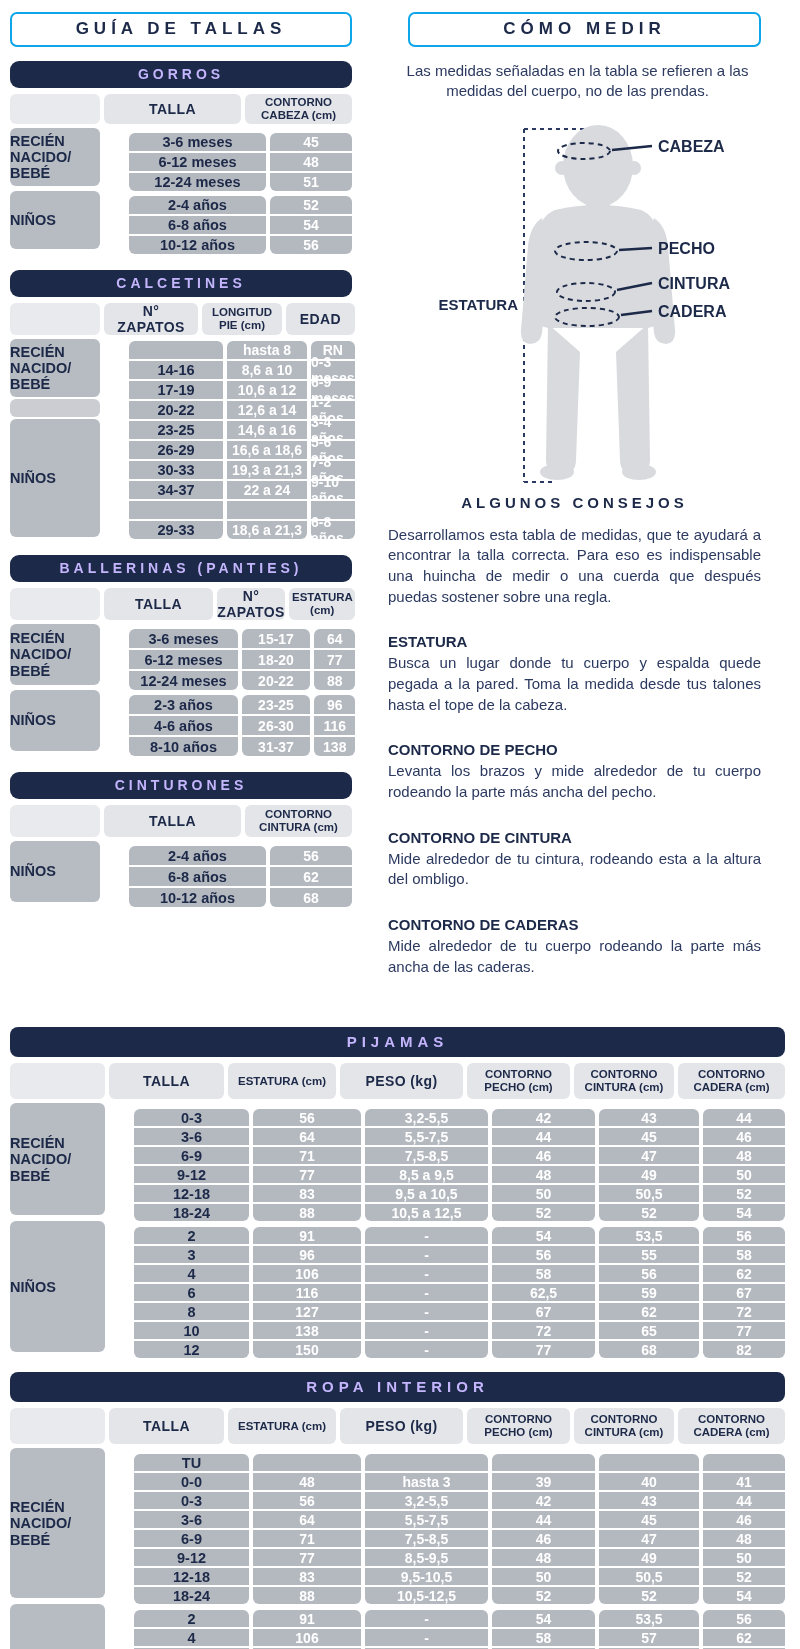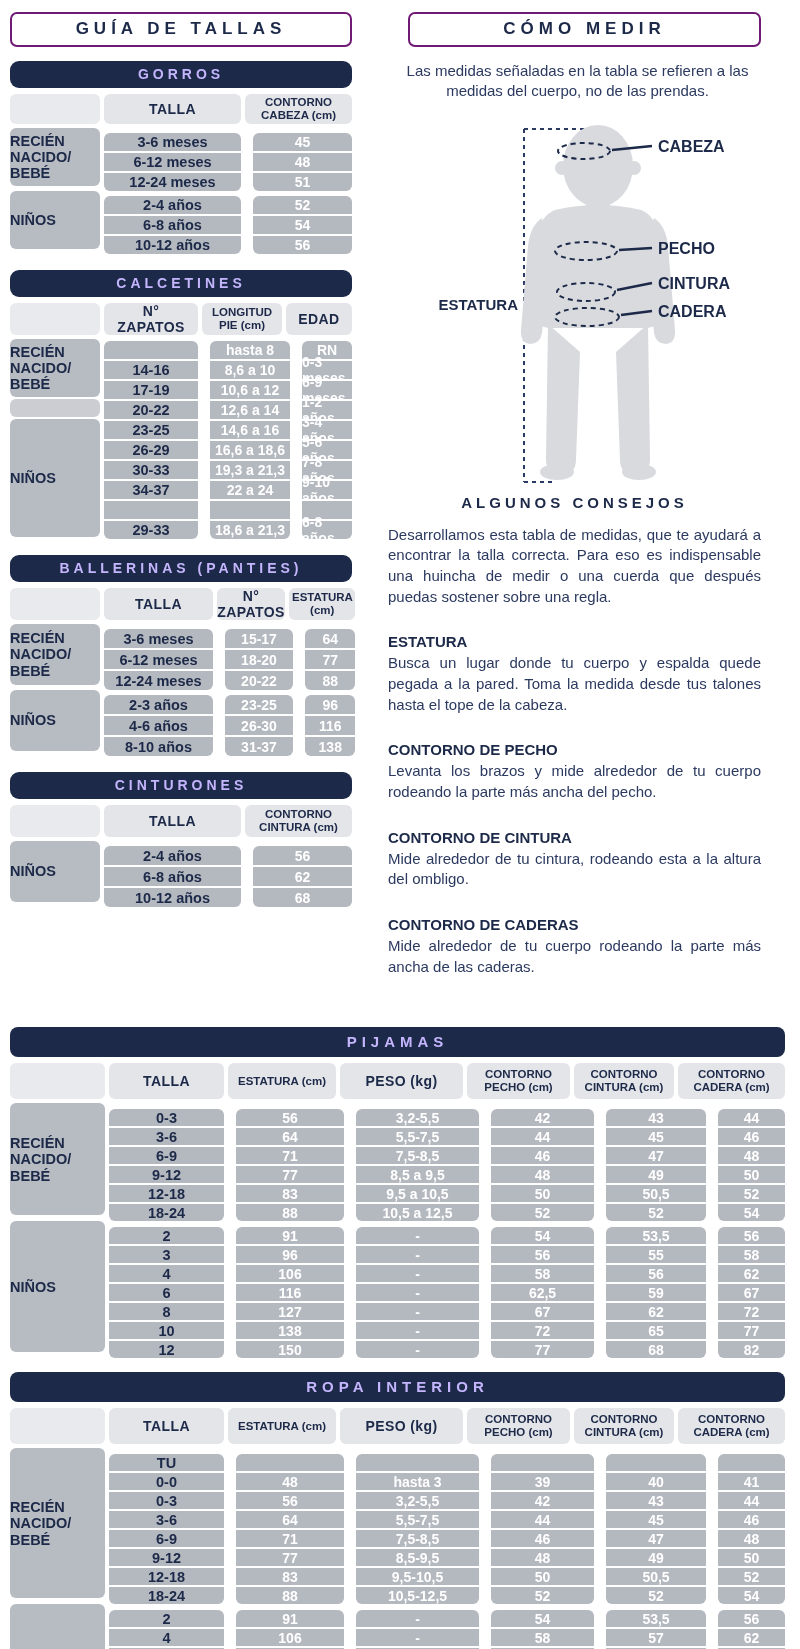--- a/index.html
+++ b/index.html
@@ -1,21 +1,21 @@
 <!DOCTYPE html>
 <html><head>
 <meta charset="utf-8">
 <title>Guía de Tallas</title>
 <style>
   html,body{margin:0;padding:0;background:#fff;}
   body{width:800px;font-family:"Liberation Sans",sans-serif;color:#2c3a60;}
   .wrap{padding:12px 15px 30px 10px;box-sizing:border-box;}
   .top{display:grid;grid-template-columns:342px 1fr;column-gap:36px;}
 
-  .titlebox{border:2px solid #701a75;border-radius:7px;text-align:center;padding:5px 0 6px;
+  .titlebox{border:2px solid #0ea5e9;border-radius:7px;text-align:center;padding:5px 0 6px;
     font-weight:bold;font-size:17px;letter-spacing:5px;color:#1c2948;margin-bottom:14px;}
   .tb-right{margin-left:20px;}
 
   section{margin-bottom:16px;}
   .band{background:#1c2948;color:#c4b5fd;border-radius:9px;text-align:center;font-weight:bold;
     font-size:14px;letter-spacing:4px;padding:5px 0 6px;margin-bottom:6px;}
   .wide{margin-top:24px;margin-bottom:0;}
   .wide + .wide{margin-top:14px;}
   .wide .band{font-size:15px;letter-spacing:5px;padding:6px 12px 7px;border-radius:8px;}
 
@@ -26,21 +26,21 @@
     line-height:1.12;display:flex;align-items:center;box-sizing:border-box;
     margin-top:var(--gg,5px);flex:none;}
   .lbl:nth-of-type(2){margin-top:0;}
   .lbl.lightband{background:#cbcdd2;}
   .datacol{flex:1;display:flex;flex-direction:column;}
   .hrow{display:grid;grid-template-columns:var(--cols);column-gap:4px;margin-bottom:4px;}
   .th{background:#e4e5e9;border-radius:6px;color:#1c2948;font-weight:bold;font-size:11.5px;
     line-height:1.15;display:flex;align-items:center;justify-content:center;text-align:center;
     height:var(--hh,30px);padding:0 3px;box-sizing:border-box;}
   .th.big{font-size:14px;letter-spacing:.4px;}
-  .grows{display:grid;grid-template-columns:var(--cols);gap:2px 12px;margin-top:var(--gg,5px);}
+  .grows{display:grid;grid-template-columns:var(--cols);gap:2px 4px;margin-top:var(--gg,5px);margin-left:25px;}
   .grows:first-of-type{margin-top:0;}
   .cell{background:#b4b8bf;color:#fff;font-weight:bold;font-size:14px;height:var(--rh,18px);
     display:flex;align-items:center;justify-content:center;}
   .cell.c0{color:#1c2948;font-size:14.5px;}
   .cell.rt{border-top-left-radius:6px;border-top-right-radius:6px;}
   .cell.rb{border-bottom-left-radius:6px;border-bottom-right-radius:6px;}
 
   .col-right{padding-right:24px;font-size:15px;}
   .intro{text-align:center;line-height:1.35;margin:12px 0 2px 6px;color:#2c3a60;}
   .diagram{display:block;margin:2px 0 0 2px;}

